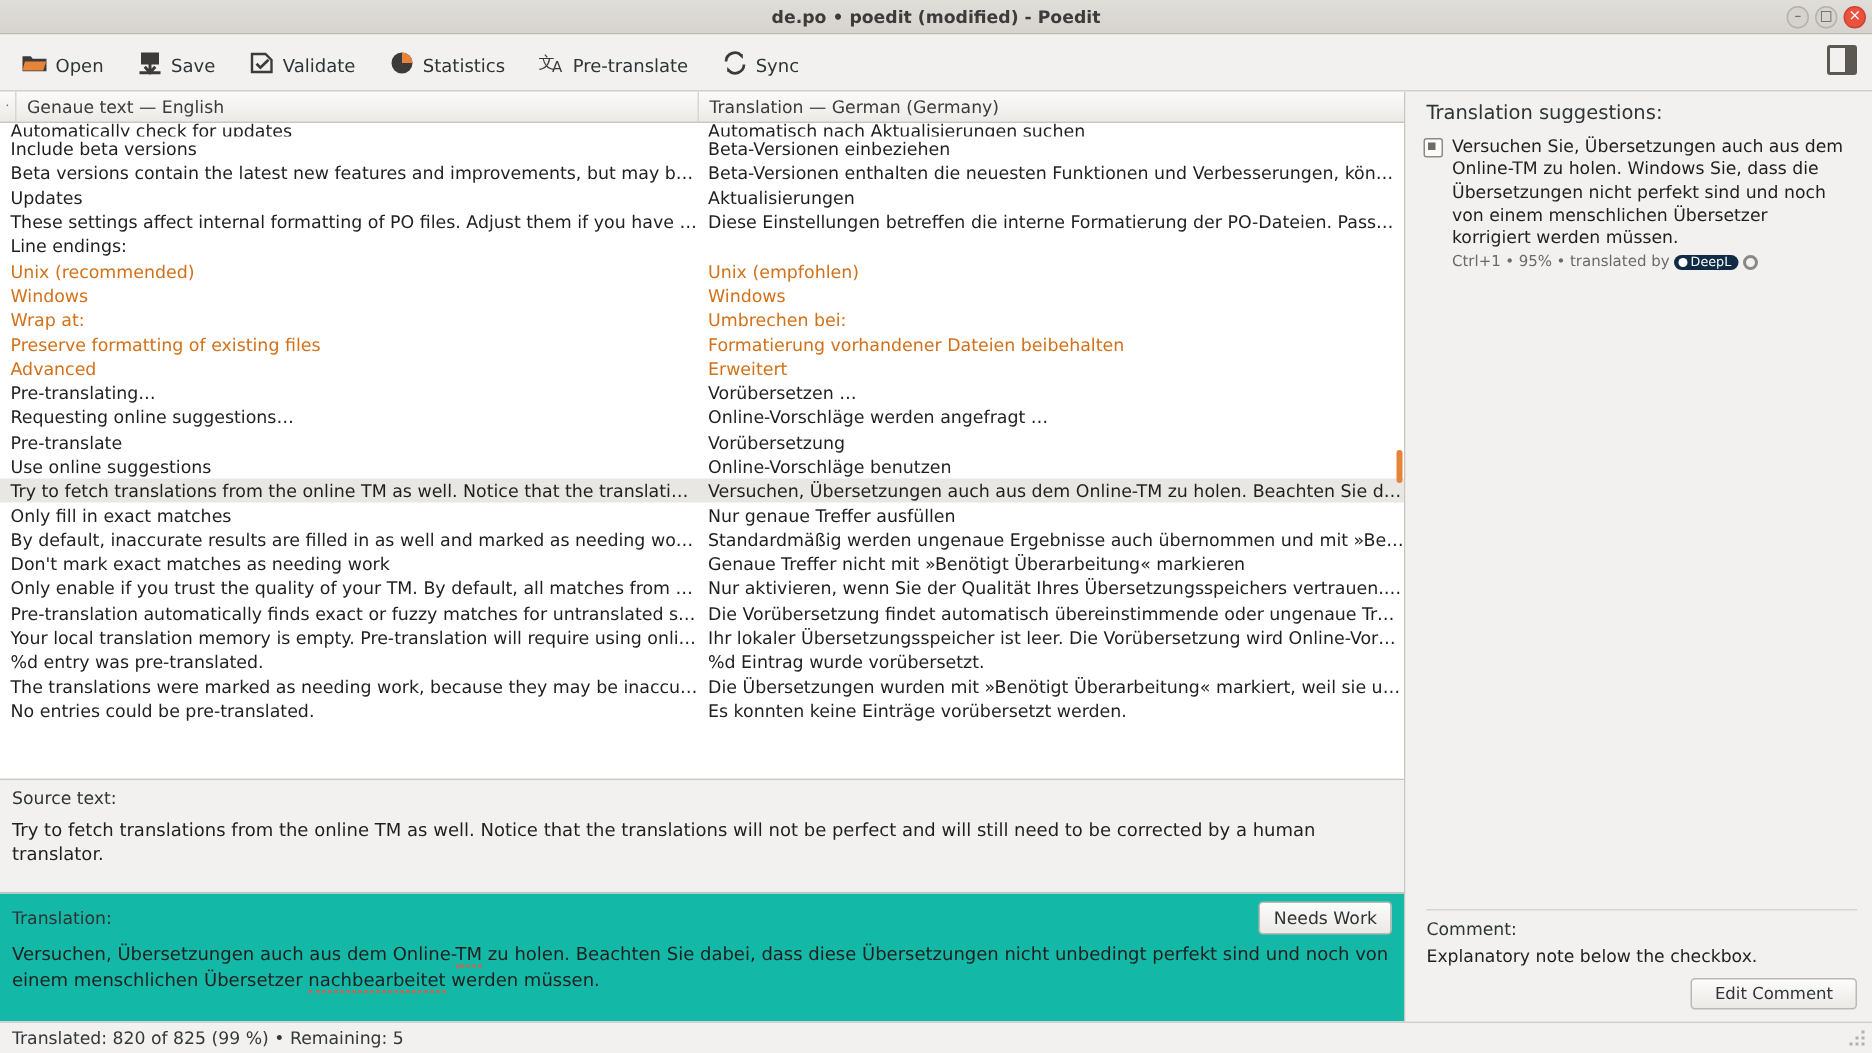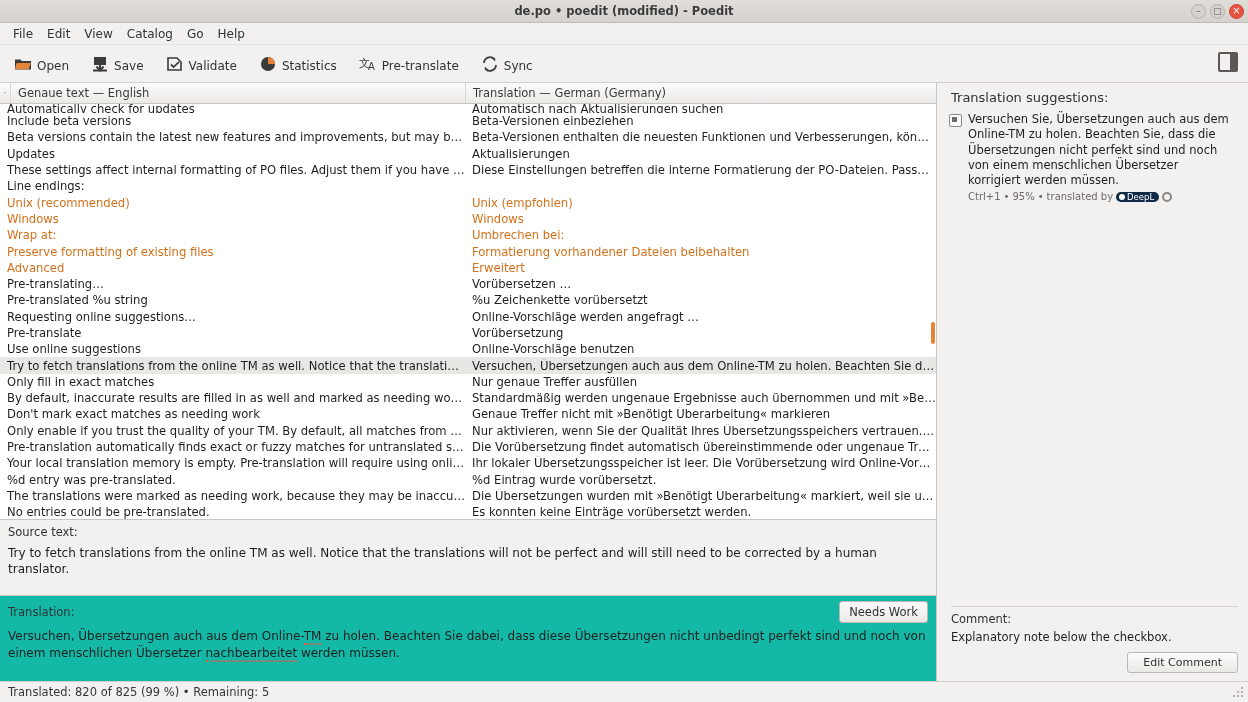--- a/index.html
+++ b/index.html
@@ -403,28 +403,20 @@
         </span>
       <span class="winbtn max">
           <span class="g">□</span>
         </span>
       <span class="winbtn close">
           <span class="g">×</span>
         </span>
     </div>
   </div>
 
-  <div class="menubar">
-    <div class="menuitem">File</div>
-    <div class="menuitem">Edit</div>
-    <div class="menuitem">View</div>
-    <div class="menuitem">Catalog</div>
-    <div class="menuitem">Go</div>
-    <div class="menuitem">Help</div>
-  </div>
 
   <div class="toolbar">
 
     <div class="tbtn">
       <span class="ticon">
         <svg width="18" height="18" viewBox="0 0 18 18">
           <path d="M1 4.5h5.5l1.3 1.6H17v8.4H1z" fill="#3b3b3b"></path>
           <path d="M2.6 8h14.2l-2 6H1z" fill="#e8833a"></path>
         </svg>
       </span>
@@ -544,24 +536,20 @@
             </div>
             <div class="row fuzzy">
               <div class="c src">Advanced</div>
               <div class="c trg">Erweitert</div>
             </div>
             <div class="row">
               <div class="c src">Pre-translating…</div>
               <div class="c trg">Vorübersetzen …</div>
             </div>
             <div class="row">
-              <div class="c src">Pre-translated %u string</div>
-              <div class="c trg">%u Zeichenkette vorübersetzt</div>
-            </div>
-            <div class="row">
               <div class="c src">Requesting online suggestions…</div>
               <div class="c trg">Online-Vorschläge werden angefragt …</div>
             </div>
             <div class="row">
               <div class="c src">Pre-translate</div>
               <div class="c trg">Vorübersetzung</div>
             </div>
             <div class="row">
               <div class="c src">Use online suggestions</div>
               <div class="c trg">Online-Vorschläge benutzen</div>
@@ -627,21 +615,21 @@
         </div>
       </div>
     </div>
 
     <div class="sidebar">
       <div class="sb-section-title">Translation suggestions:</div>
       <div class="suggestions">
         <div class="sugg">
           <div class="sugg-badge"></div>
           <div class="sugg-body">
-            <div class="sugg-text">Versuchen Sie, Übersetzungen auch aus dem Online-TM zu holen. Beachten Sie, dass die Übersetzungen nicht perfekt sind und noch von einem menschlichen Übersetzer korrigiert werden müssen.</div>
+            <div class="sugg-text">Versuchen Sie, Übersetzungen auch aus dem Online-TM zu holen. Windows Sie, dass die Übersetzungen nicht perfekt sind und noch von einem menschlichen Übersetzer korrigiert werden müssen.</div>
             <div class="sugg-meta">
               <span>Ctrl+1</span>
               <span>•</span>
               <span>95%</span>
               <span>•</span>
               <span>translated by</span>
               <span class="deepl-chip">
                   <span class="ball"></span>
                   <span>DeepL</span>
                 </span>

